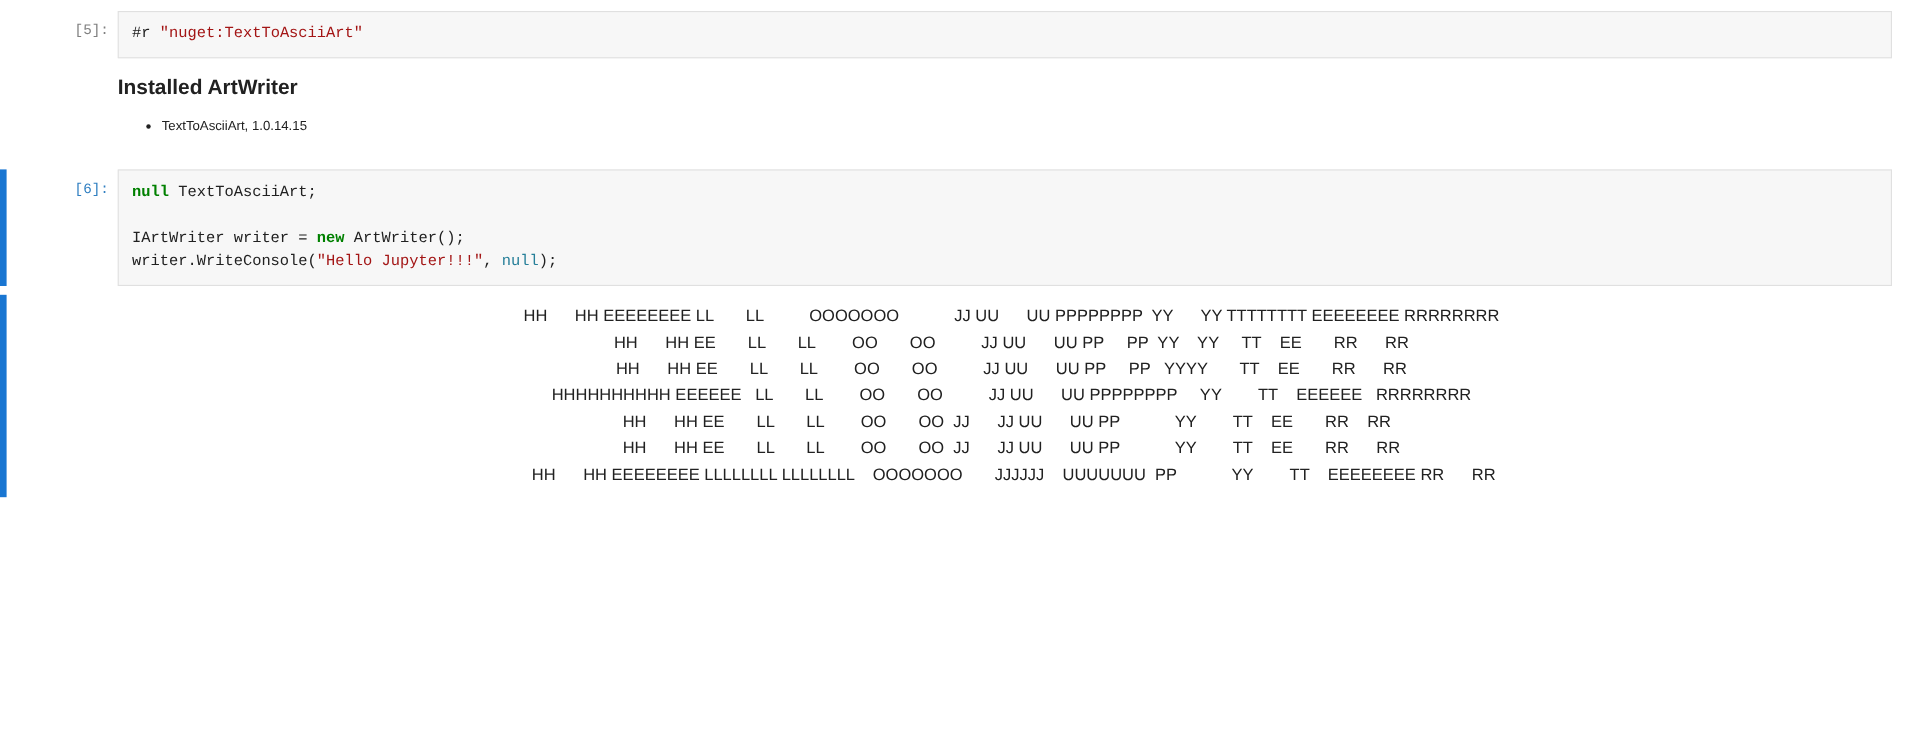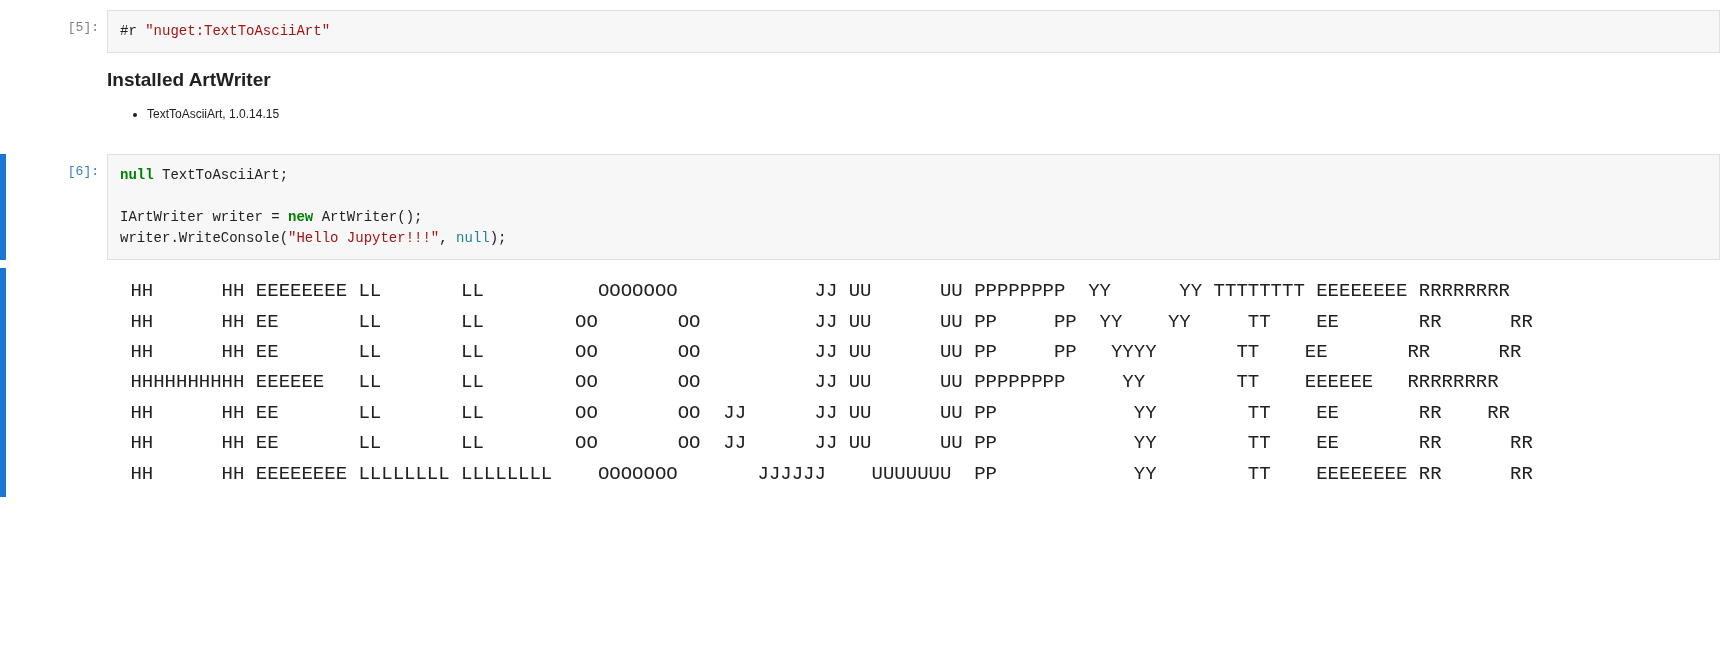--- a/index.html
+++ b/index.html
@@ -59,25 +59,26 @@
     }
     .output ul {
       margin: 0 0 18px 0;
       padding-left: 40px;
     }
     .output li {
       font-size: 12px;
       line-height: 1.6;
     }
     .text-output {
-      font-family: Liberation Mono, monospace;
+      font-family: Liberation Sans, sans-serif;
       white-space: pre;
-      font-size: 19px;
+      font-size: 15px;
       line-height: 1.6;
       padding: 8px 12px;
+      text-align: center;
     }
     
     .tk-meta   { color: #212121; }
     .tk-str    { color: #a31515; }
     .tk-kw     { color: #008000; font-weight: bold; }
     .tk-name   { color: #212121; }
     .tk-null   { color: #267f99; text-align: center; }
   </style>
 </head>
 <body>

